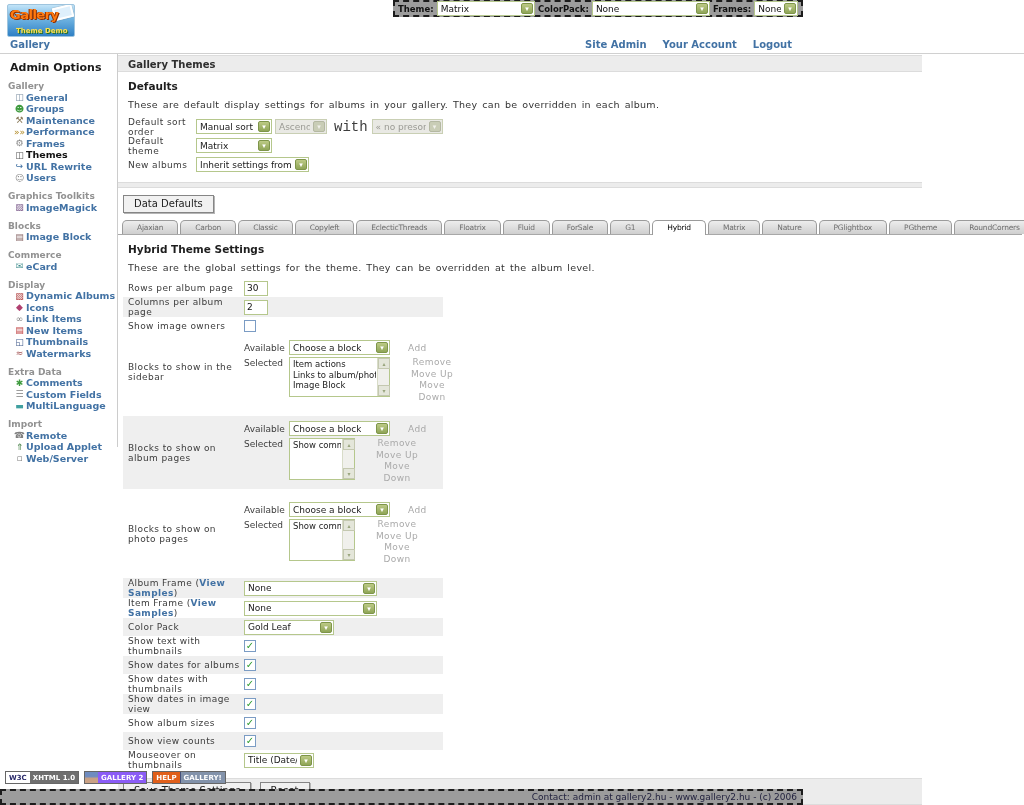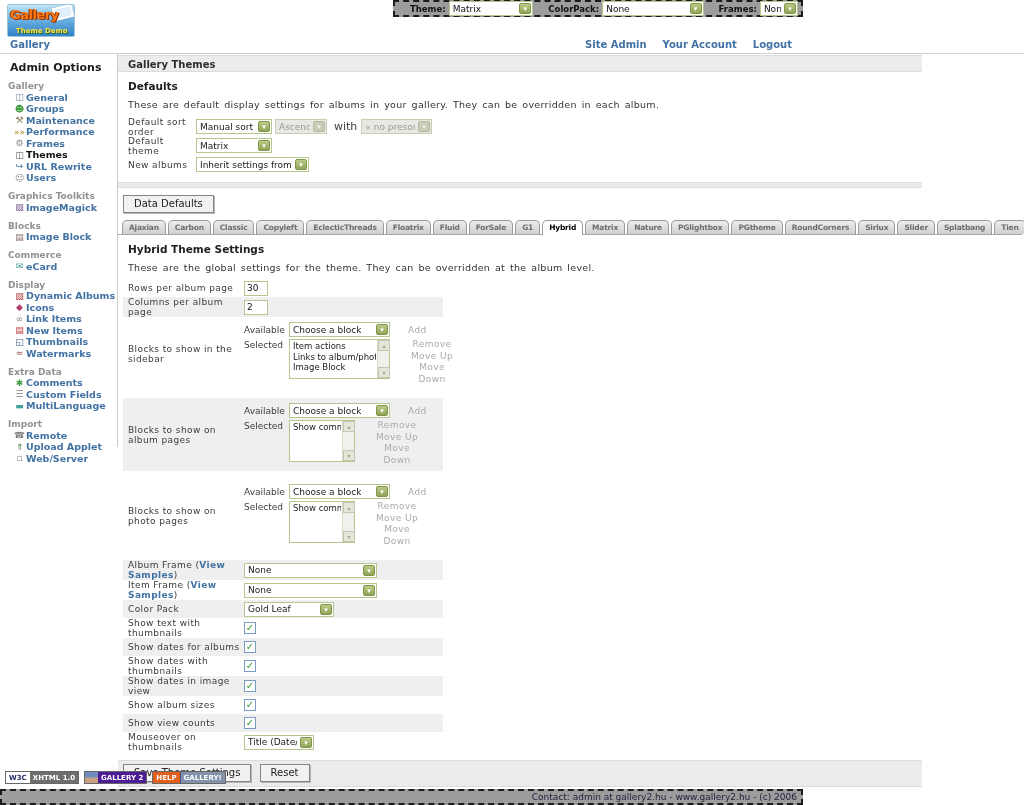--- a/index.html
+++ b/index.html
@@ -9,21 +9,21 @@
     background:#fff; color:#333;
     font-family:"DejaVu Sans","Liberation Sans",sans-serif; font-size:10px;
   }
 
   
   .topbar {
     position:absolute; left:393px; top:0; width:410px; height:17px;
     background:#9c9c9c; border:2px dashed #1c1c1c;
     display:flex; align-items:center; gap:3px; padding:0 3px;
   }
-  .tb-label { font-weight:bold; font-size:8.5px; color:#111; white-space:nowrap;margin-left:12px; }
+  .tb-label { font-weight:bold; font-size:8.5px; color:#111; white-space:nowrap; }
   .tb-sel { background:#d6d6ce; border:1px solid #777; }
   .tb-sel .sel-text { color:#111; }
 
   
   .sel {
     display:inline-flex; align-items:center; justify-content:space-between;
     background:#fff; border:1px solid #b5c78c; height:15px; padding-left:3px;
     font-size:9px; color:#1a1a1a; white-space:nowrap; overflow:hidden;
   }
   .sel-text { overflow:hidden; white-space:nowrap; }
@@ -85,41 +85,41 @@
     margin-top:1px; width:804px; height:17px; background:#ececec;
     border-top:1px solid #dcdcdc; border-bottom:1px solid #dcdcdc;
     font-weight:bold; color:#2e2e2e; padding:3px 0 0 10px;
   }
   .sec-title { font-weight:bold; font-size:10.5px; color:#1e1e1e; margin:8px 0 0 10px; }
   .sec-desc { font-size:9.5px; color:#333; margin:7px 0 0 10px; letter-spacing:0.3px; word-spacing:1.5px; }
 
   .form-row { display:flex; align-items:center; margin:0 0 0 10px; height:19px; }
   .form-rows { margin-top:7px; }
   .f-label { width:68px; font-size:9px; color:#3c3c3c; letter-spacing:0.4px; flex:0 0 auto; }
-  .f-with { margin:12px 4px; font-size:11px; color:#3c3c3c; }
+  .f-with { margin:12px 4px; font-size:14px; color:#3c3c3c;font-family:Liberation Mono, monospace; }
   .form-row .sel { margin-right:3px; }
 
   .thin-band {
     margin-top:8px; width:804px; height:6px; background:#ececec;
     border-top:1px solid #dcdcdc; border-bottom:1px solid #dcdcdc;
   }
   .btn {
     font-family:inherit; font-size:10px; color:#222; background:#f1f1f1;
     border:1px solid #858585; box-shadow:1px 1px 0 #b5b5b5; padding:2px 10px 3px;
     margin:7px 0 0 5px; height:18px; cursor:pointer;
   }
 
   
   .tabs {
     margin-top:5px; width:904px; display:flex; gap:2px; align-items:flex-end;
     border-bottom:1px solid #a8a8a8; padding:0 0 0 4px; height:17px;
   }
   .tab {
     background:linear-gradient(#ededed,#cfcfcf); border:1px solid #9b9b9b; border-bottom:none;
-    border-radius:5px 5px 0 0; padding:2px 6px; font-size:7.5px; font-weight:bold;
+    border-radius:5px 5px 0 0; padding:2px 14px; font-size:7.5px; font-weight:normal;
     letter-spacing:-0.2px; color:#6e6e6e; white-space:nowrap; cursor:pointer;
   }
   .tab.active { background:#fff; color:#000; margin-bottom:-1px; padding-bottom:3px; }
 
   
   .srows { margin-top:6px; }
   .srow { width:320px; margin-left:5px; display:flex; align-items:center; min-height:18px; }
   .srow.alt { background:#efefef; }
   .s-label { width:121px; padding-left:5px; font-size:9px; color:#3c3c3c; letter-spacing:0.4px; flex:0 0 auto; }
   .tin { width:24px; height:15px; border:1px solid #b5c78c; font-family:inherit; font-size:9px; color:#111; padding:0 2px; }
@@ -156,21 +156,21 @@
   }
   .save-band .btn { margin-top:2px; }
 
   
   .badges { position:absolute; left:5px; top:771px; display:flex; gap:5px; }
   .badge { display:flex; height:13px; border:1px solid #666; font-size:7px; font-weight:bold; }
   .badge span { display:flex; align-items:center; padding:0 3px; white-space:nowrap; }
   .badge .b-w3c-l { background:#fff; color:#2a2a6a; }
   .badge .b-w3c-r { background:#6e6e6e; color:#fff; }
   .badge .b-g2-img { width:13px; padding:0; background:linear-gradient(#6f8cc0 40%,#caa184 60%); }
-  .badge .b-g2-r { background:#4c1d95; color:#fff; }
+  .badge .b-g2-r { background:#8b5cf6; color:#fff; }
   .badge .b-help-l { background:#e05f1a; color:#fff; }
   .badge .b-help-r { background:#8292aa; color:#fff; border-left:1px solid #44507a; }
 
   .footer {
     position:absolute; left:0; top:789px; width:803px; height:16px;
     background:#9c9c9c; border:2px dashed #1c1c1c;
     text-align:right; font-size:9px; color:#23233f; padding:1px 4px 0 0;
   }
 </style>
 </head>
@@ -381,20 +381,24 @@
   <div class="sec-desc">These are the global settings for the theme. They can be overridden at the album level.</div>
 
   <div class="srows">
     <div class="srow">
       <span class="s-label">Rows per album page</span>
       <input class="tin" value="30" style="">
     </div>
     <div class="srow alt">
       <span class="s-label">Columns per album page</span>
       <input class="tin" value="2" style="">
+    </div>
+    <div class="srow">
+      <span class="s-label">Show image owners</span>
+      <span class="cb"></span>
     </div>
 
     <div class="srow blocks">
       <span class="s-label">Blocks to show in the sidebar</span>
       <div class="bctl">
         <div class="brow">
           <span class="bl">Available</span>
           <span class="sel w101">
             <span class="sel-text">Choose a block</span>
             <span class="sel-btn">▾</span>

